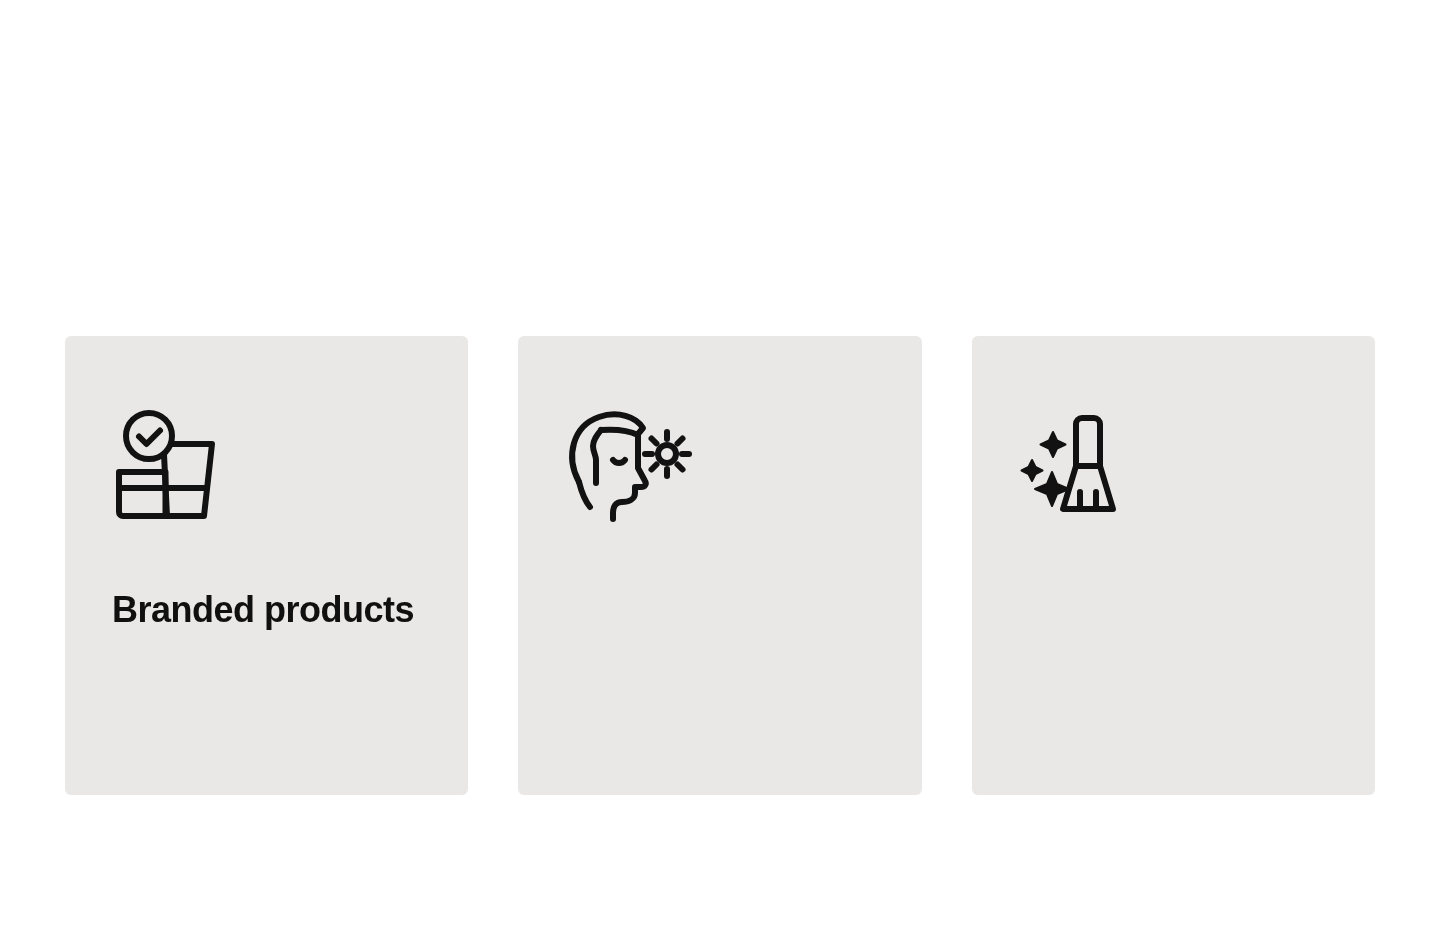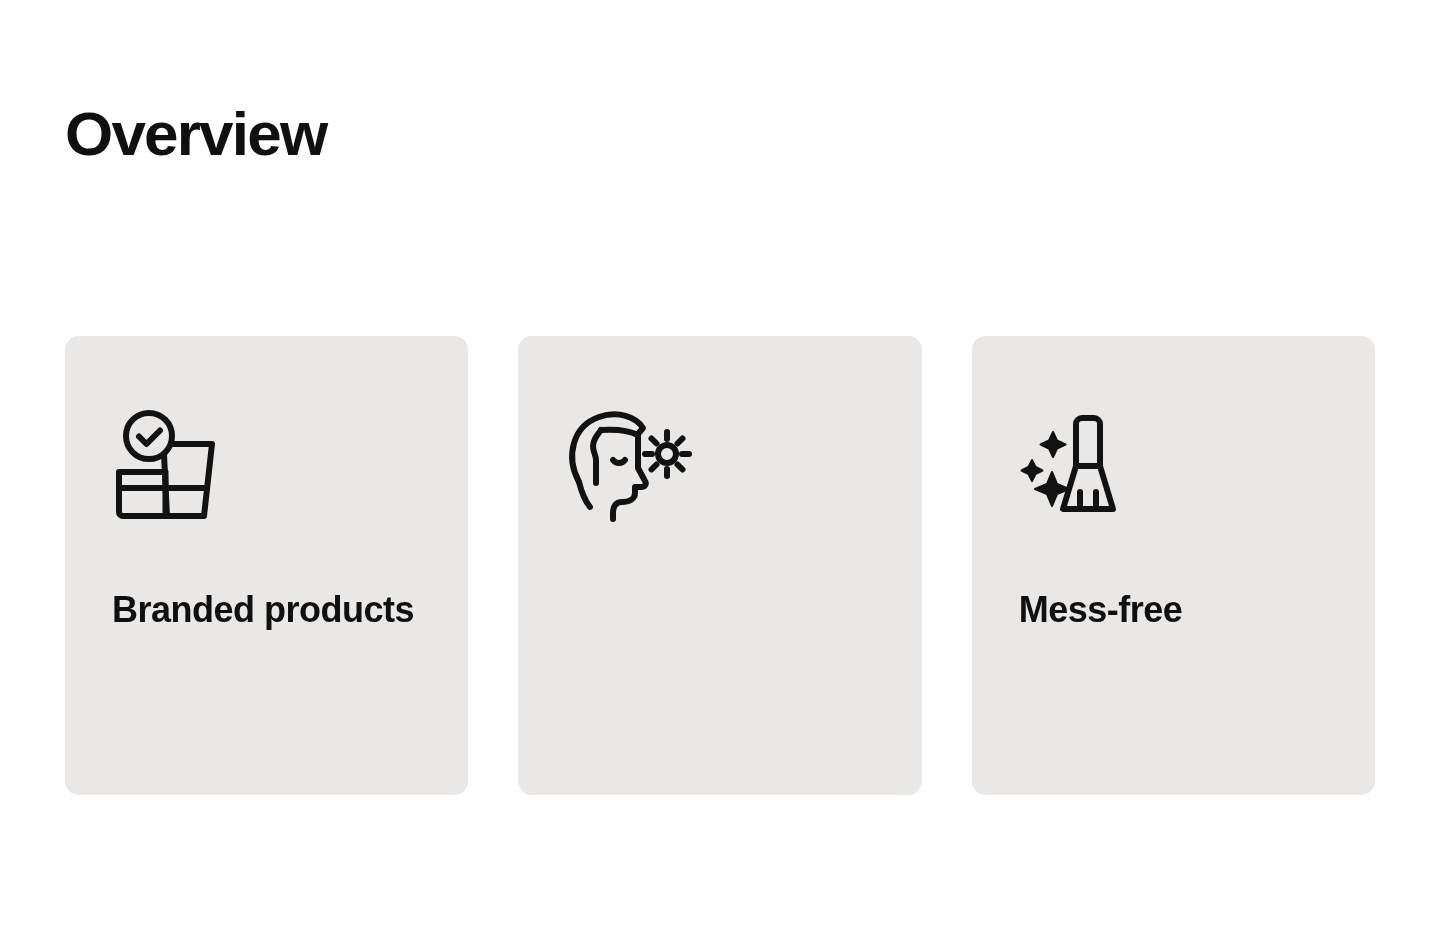--- a/index.html
+++ b/index.html
@@ -43,21 +43,21 @@
     height: 459px;
     display: flex;
     flex-direction: row;
     gap: 50px;
   }
 
   .card {
     flex: 1 1 0;
     height: 459px;
     background: #e9e8e6;
-    border-radius: 14px;
+    border-radius: 6px;
     position: relative;
     overflow: hidden;
     text-decoration: underline;
   }
 
   .card-icon {
     position: absolute;
     left: 48px;
     top: 74px;
     width: 130px;
@@ -80,21 +80,20 @@
     font-weight: 600;
     letter-spacing: -0.5px;
     color: #101010;
   }
 </style>
 </head>
 <body>
 
 <div class="page">
 
-  <h1 class="page-title">Overview</h1>
 
   <div class="cards-row">
 
     <div class="card">
       <div class="card-icon">
         <svg width="108" height="112" viewBox="0 0 108 112" fill="none" stroke="#121212" stroke-width="6" stroke-linecap="round" stroke-linejoin="round" xmlns="http://www.w3.org/2000/svg">
 
           <path d="M50.5 34 L99 34 L91 106 L54 106 Z"></path>
 
           <path d="M52.5 78 L93 78"></path>
@@ -158,17 +157,16 @@
           <path d="M60 82 L60 99"></path>
           <path d="M76 82 L76 99"></path>
 
           <path d="M12 50 L15.5 57 L22.5 60.5 L15.5 64 L12 71 L8.5 64 L1.5 60.5 L8.5 57 Z" fill="#121212" stroke-width="2"></path>
 
           <path d="M33 22 L37 30.5 L45.5 34.5 L37 38.5 L33 47 L29 38.5 L20.5 34.5 L29 30.5 Z" fill="#121212" stroke-width="2"></path>
 
           <path d="M32 62 L37 74 L49 79 L37 84 L32 96 L27 84 L15 79 L27 74 Z" fill="#121212" stroke-width="2"></path>
         </svg>
       </div>
-      <div class="card-label">Mess-free</div>
     </div>
 
   </div>
 </div>
 
 </body></html>

